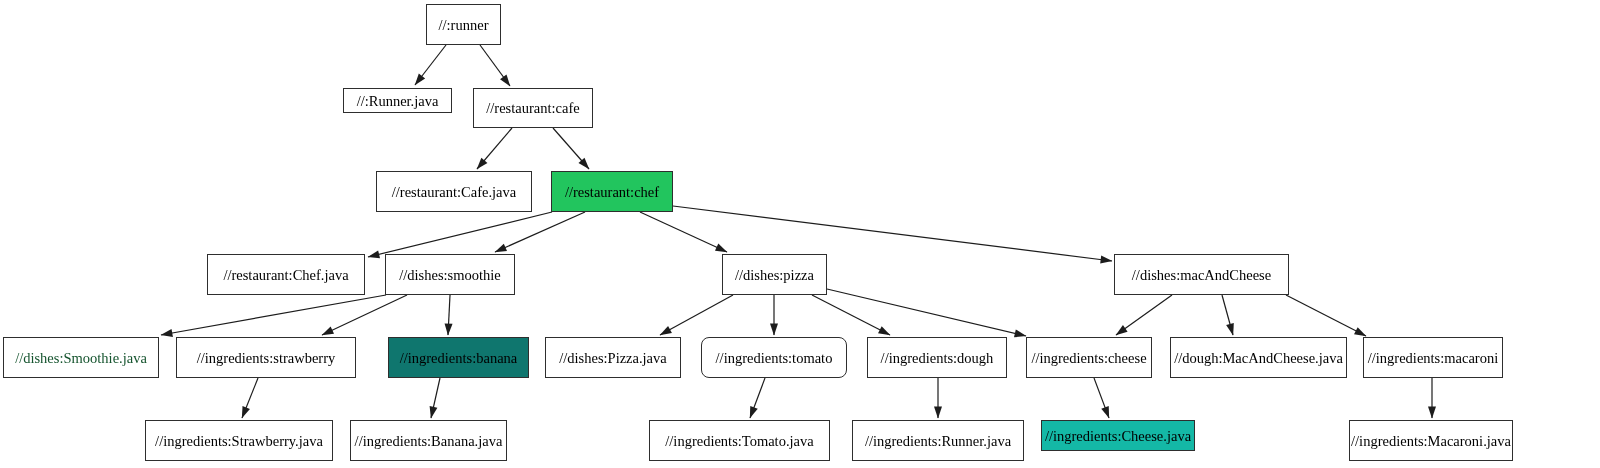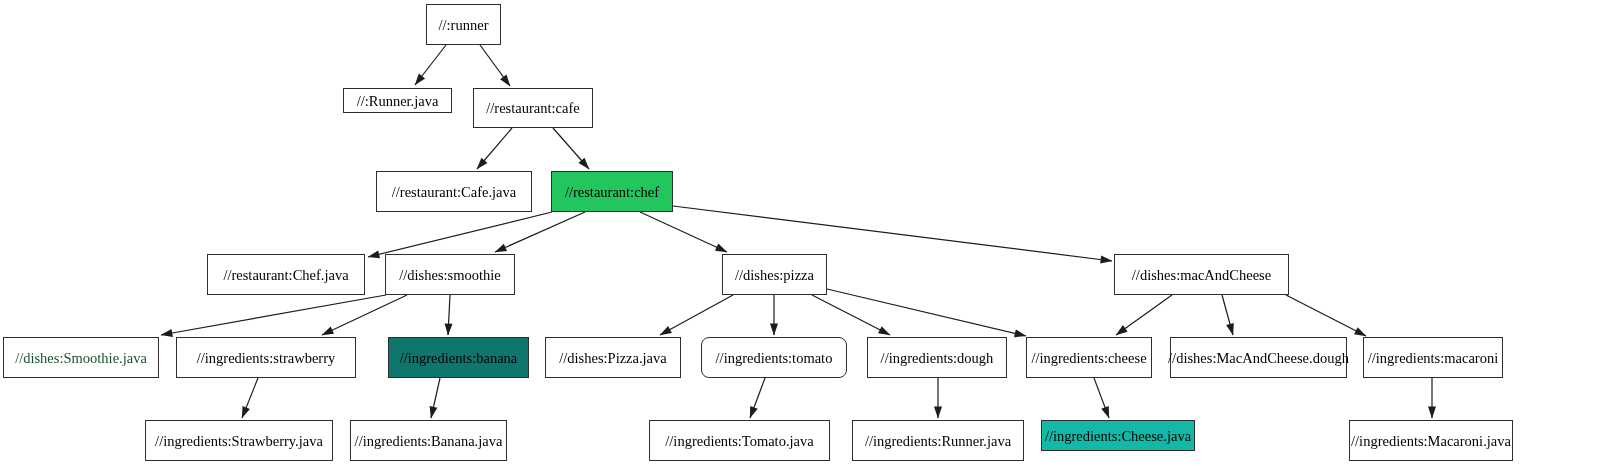--- a/index.html
+++ b/index.html
@@ -120,21 +120,21 @@
       <div class="node" style="left: 701px; top: 337px; width: 146px; height: 41px; background: rgb(255, 255, 255); border-color: rgb(46, 46, 46); color: rgb(0, 0, 0); border-radius: 8px;">
         <span>//ingredients:tomato</span>
       </div>
       <div class="node" style="left: 867px; top: 337px; width: 140px; height: 41px; background: rgb(255, 255, 255); border-color: rgb(46, 46, 46); color: rgb(0, 0, 0);">
         <span>//ingredients:dough</span>
       </div>
       <div class="node" style="left: 1026px; top: 337px; width: 126px; height: 41px; background: rgb(255, 255, 255); border-color: rgb(46, 46, 46); color: rgb(0, 0, 0);">
         <span>//ingredients:cheese</span>
       </div>
       <div class="node" style="left: 1170px; top: 337px; width: 177px; height: 41px; background: rgb(255, 255, 255); border-color: rgb(46, 46, 46); color: rgb(0, 0, 0);">
-        <span>//dishes:MacAndCheese.dough</span>
+        <span>//dough:MacAndCheese.java</span>
       </div>
       <div class="node" style="left: 1363px; top: 337px; width: 140px; height: 41px; background: rgb(255, 255, 255); border-color: rgb(46, 46, 46); color: rgb(0, 0, 0);">
         <span>//ingredients:macaroni</span>
       </div>
       <div class="node" style="left: 145px; top: 420px; width: 188px; height: 41px; background: rgb(255, 255, 255); border-color: rgb(46, 46, 46); color: rgb(0, 0, 0);">
         <span>//ingredients:Strawberry.java</span>
       </div>
       <div class="node" style="left: 350px; top: 420px; width: 157px; height: 41px; background: rgb(255, 255, 255); border-color: rgb(46, 46, 46); color: rgb(0, 0, 0);">
         <span>//ingredients:Banana.java</span>
       </div>

